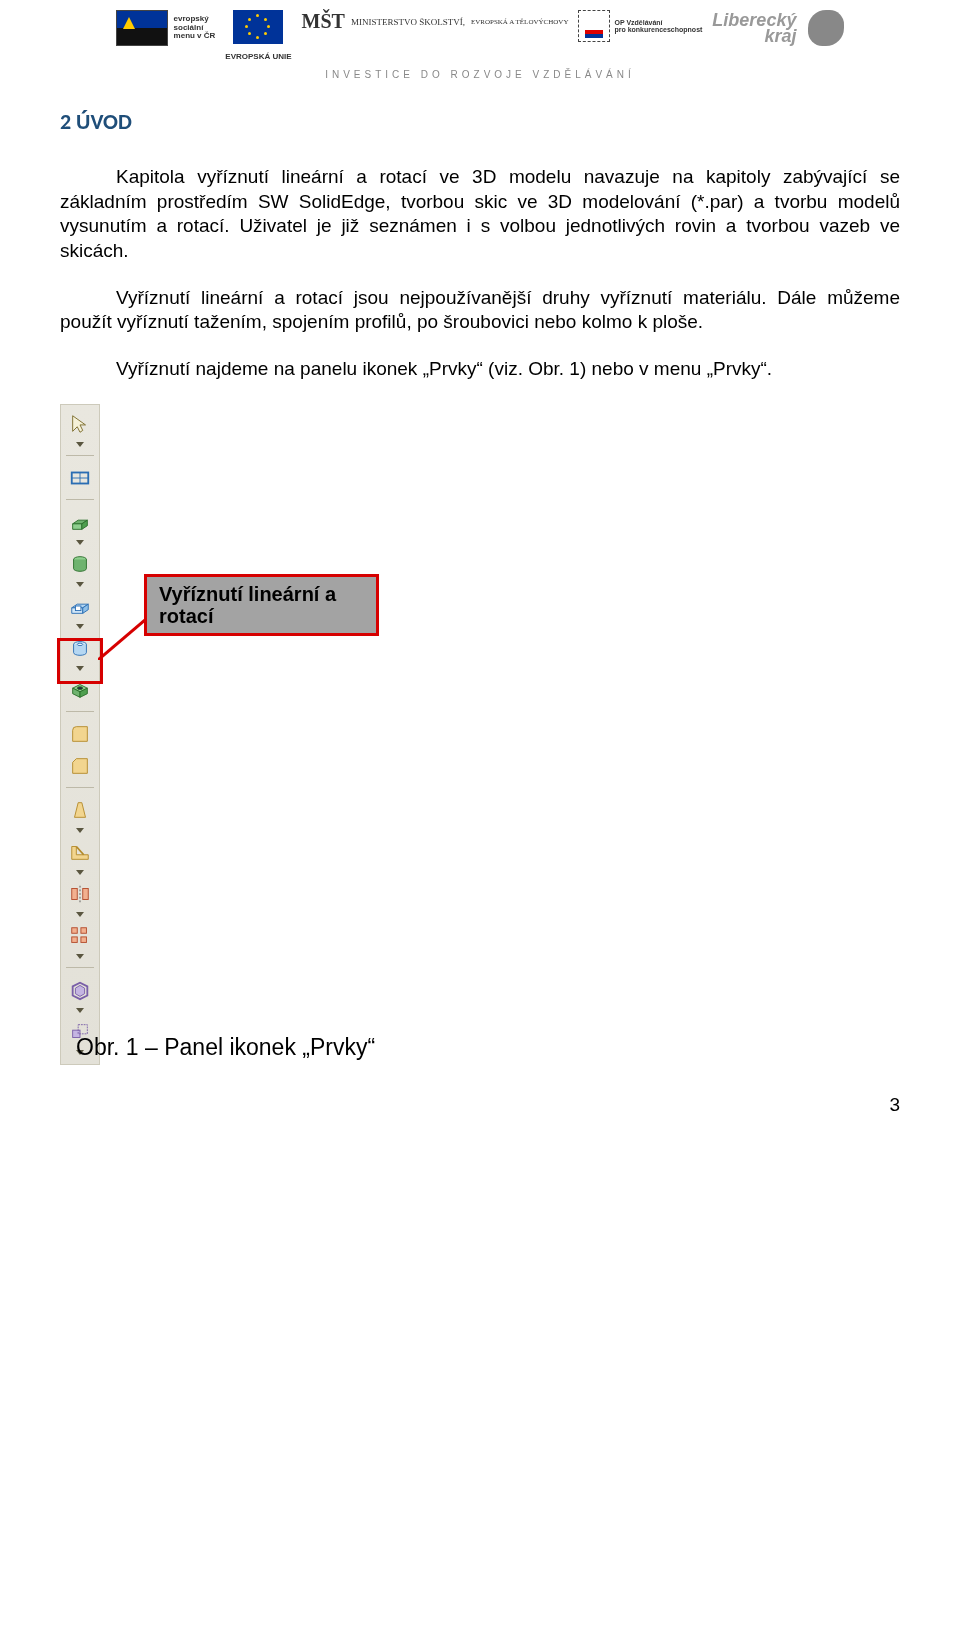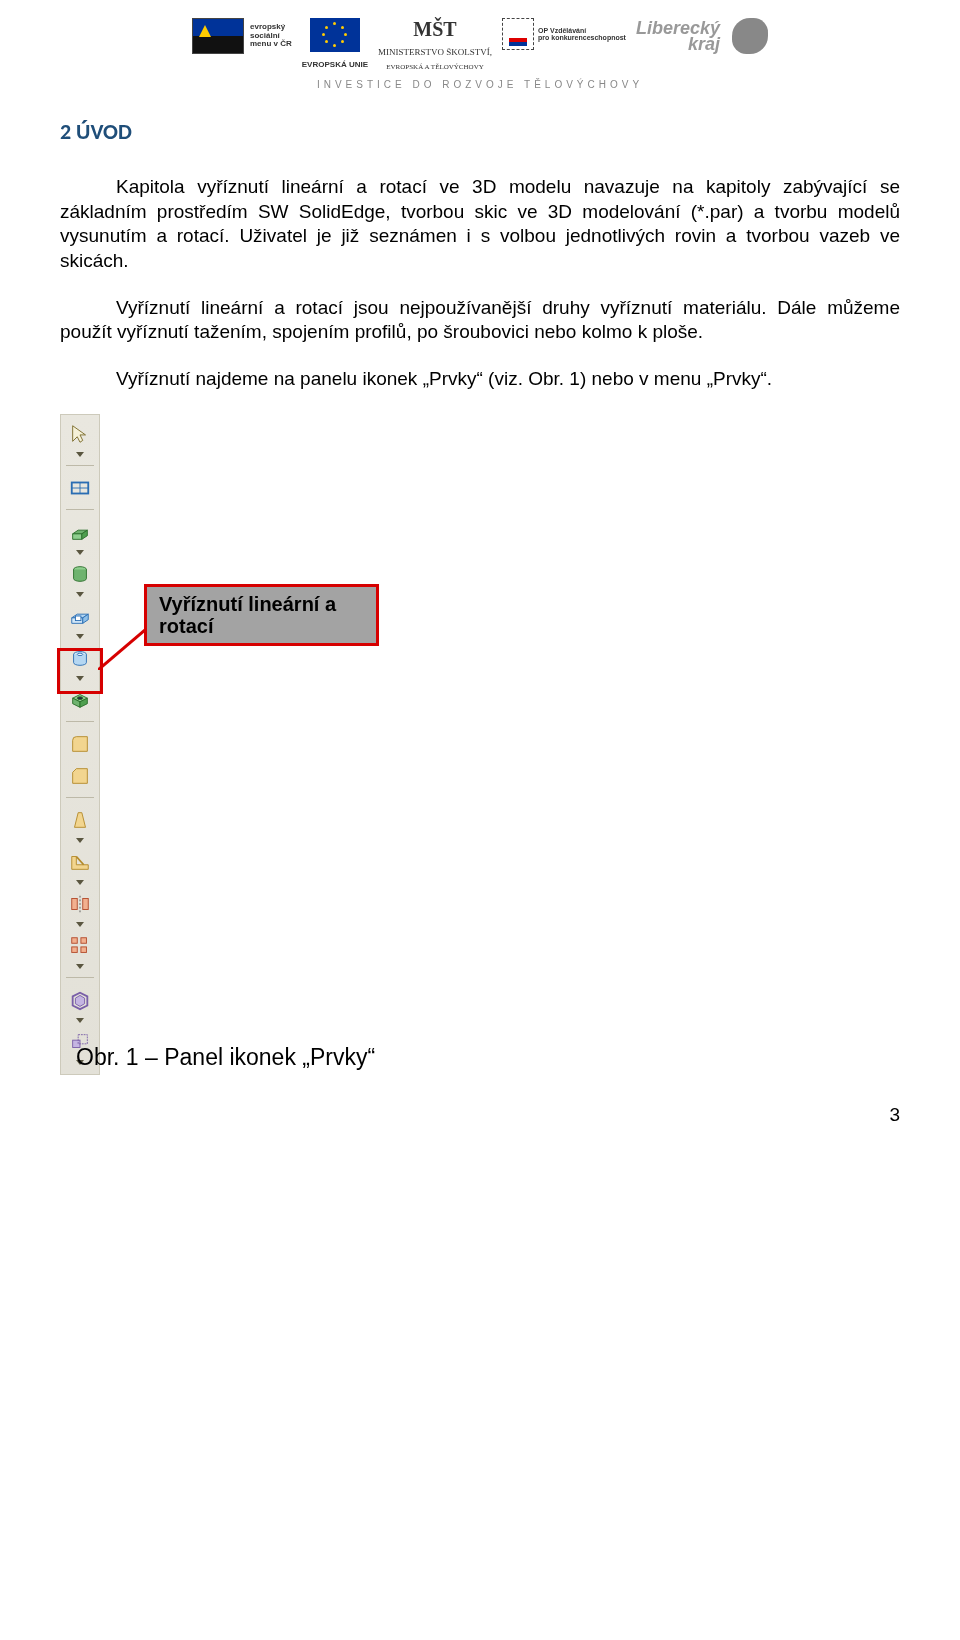--- a/index.html
+++ b/index.html
@@ -3,21 +3,21 @@
 <meta charset="utf-8">
 <style>
   body {
     margin: 0;
     font-family: Arial, Helvetica, sans-serif;
     background: #fff;
     color: #000;
     width: 960px;
   }
   .page {
-    padding: 12px 60px 40px 60px;
+    padding: 4px 60px 40px 60px;
     box-sizing: border-box;
   }
   
   .logos {
     display: flex;
     align-items: flex-start;
     justify-content: center;
     gap: 10px;
     padding: 6px 0 2px 0;
   }
@@ -205,42 +205,42 @@
           <span style="left:21px;top:10px"></span>
             <span style="left:18px;top:17px"></span>
           <span style="left:10px;top:21px"></span>
             <span style="left:2px;top:17px"></span>
           <span style="left:-1px;top:10px"></span>
             <span style="left:2px;top:3px"></span>
         </div>
       </div>
       <div style="font-size:8px;font-weight:bold;margin-top:2px">EVROPSKÁ UNIE</div>
     </div>
-    <div class="logo msmt" style="flex-direction:column">
+    <div class="logo msmt" style="flex-direction:row">
       <div class="glyph">MŠT</div>
       <div>MINISTERSTVO ŠKOLSTVÍ,</div>
       <div style="font-size:7px">EVROPSKÁ A TĚLOVÝCHOVY</div>
     </div>
     <div class="logo op-logo">
       <div class="op-flag"></div>
       <div class="op-text">
         <div>OP Vzdělávání</div>
         <div>pro konkurenceschopnost</div>
       </div>
     </div>
     <div class="logo lk-logo">
       <div class="lk-text">
         <div>Liberecký</div>
         <div style="text-align:right">kraj</div>
       </div>
       <div class="lk-map"></div>
     </div>
   </div>
 
-  <div class="tagline">INVESTICE DO ROZVOJE TĚLOVÝCHOVY</div>
+  <div class="tagline">INVESTICE DO ROZVOJE VZDĚLÁVÁNÍ</div>
 
   <div class="section-title">2 ÚVOD</div>
 
   <div class="body-text">
     <p class="indent">Kapitola vyříznutí lineární a rotací ve 3D modelu navazuje na kapitoly zabývající se základním prostředím SW SolidEdge, tvorbou skic ve 3D modelování (*.par) a tvorbu modelů vysunutím a rotací. Uživatel je již seznámen i s volbou jednotlivých rovin a tvorbou vazeb ve skicách.</p>
     <p class="indent">Vyříznutí lineární a rotací jsou nejpoužívanější druhy vyříznutí materiálu. Dále můžeme použít vyříznutí tažením, spojením profilů, po šroubovici nebo kolmo k ploše.</p>
     <p class="indent">Vyříznutí najdeme na panelu ikonek „Prvky“ (viz. Obr. 1) nebo v menu „Prvky“.</p>
   </div>
 
   <div class="figure-wrap">

